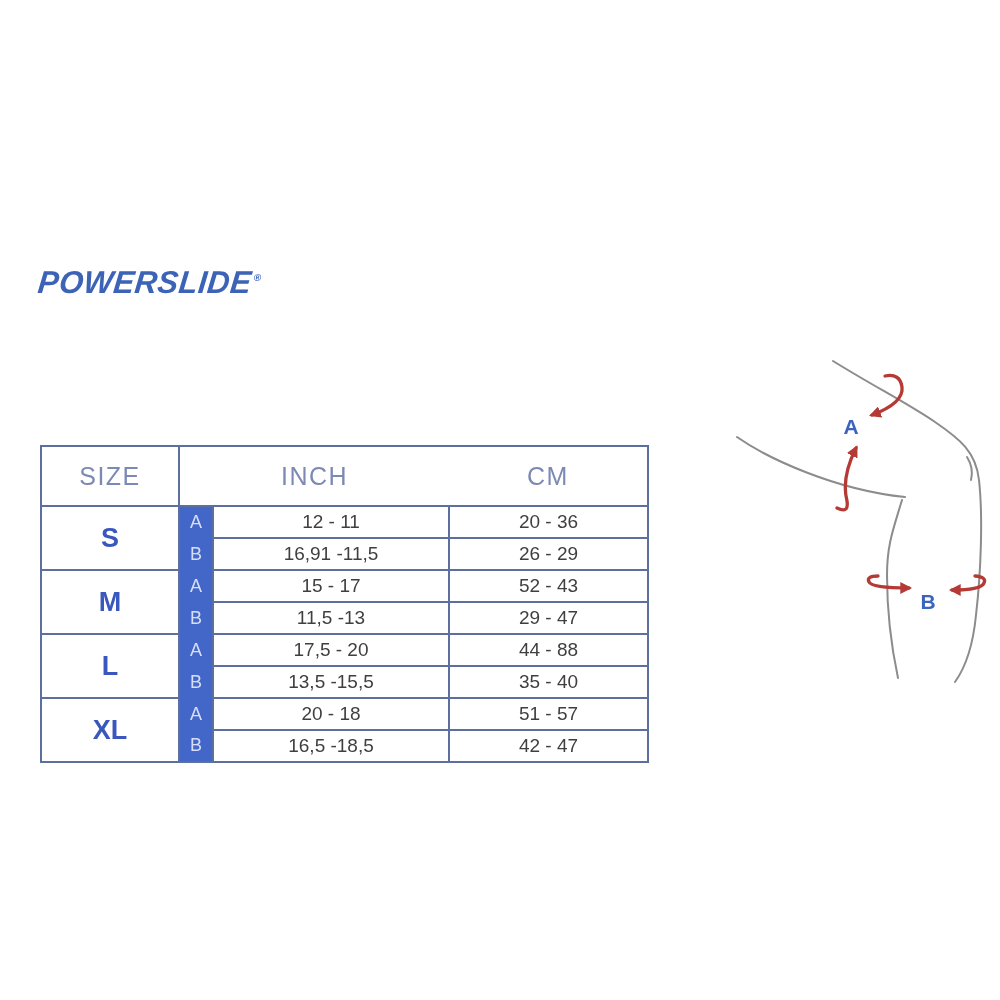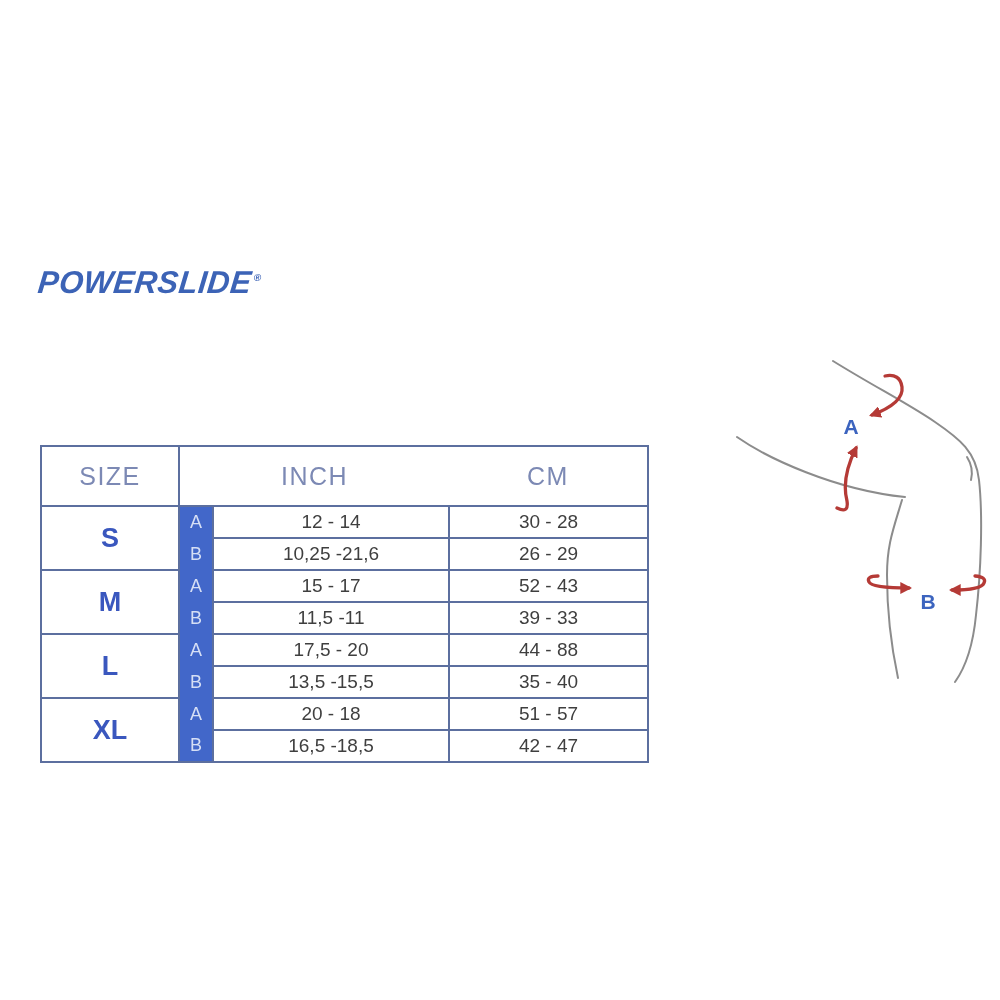--- a/index.html
+++ b/index.html
@@ -84,38 +84,38 @@
       <tr>
         <th class="h-size">SIZE</th>
         <th colspan="2">INCH</th>
         <th>CM</th>
       </tr>
     </thead>
     <tbody>
       <tr>
         <td class="size" rowspan="2">S</td>
         <td class="ab">A</td>
-        <td class="val">12 - 14</td>
-        <td class="val">30 - 28</td>
+        <td class="val">12 - 11</td>
+        <td class="val">20 - 36</td>
       </tr>
       <tr>
         <td class="ab">B</td>
-        <td class="val">10,25 -21,6</td>
+        <td class="val">16,91 -11,5</td>
         <td class="val">26 - 29</td>
       </tr>
       <tr>
         <td class="size" rowspan="2">M</td>
         <td class="ab">A</td>
         <td class="val">15 - 17</td>
         <td class="val">52 - 43</td>
       </tr>
       <tr>
         <td class="ab">B</td>
-        <td class="val">11,5 -11</td>
-        <td class="val">39 - 33</td>
+        <td class="val">11,5 -13</td>
+        <td class="val">29 - 47</td>
       </tr>
       <tr>
         <td class="size" rowspan="2">L</td>
         <td class="ab">A</td>
         <td class="val">17,5 - 20</td>
         <td class="val">44 - 88</td>
       </tr>
       <tr>
         <td class="ab">B</td>
         <td class="val">13,5 -15,5</td>

